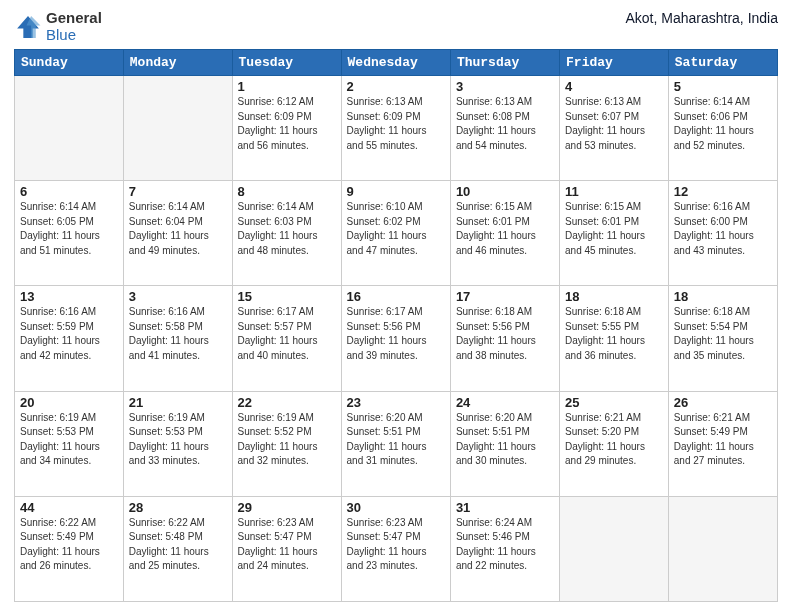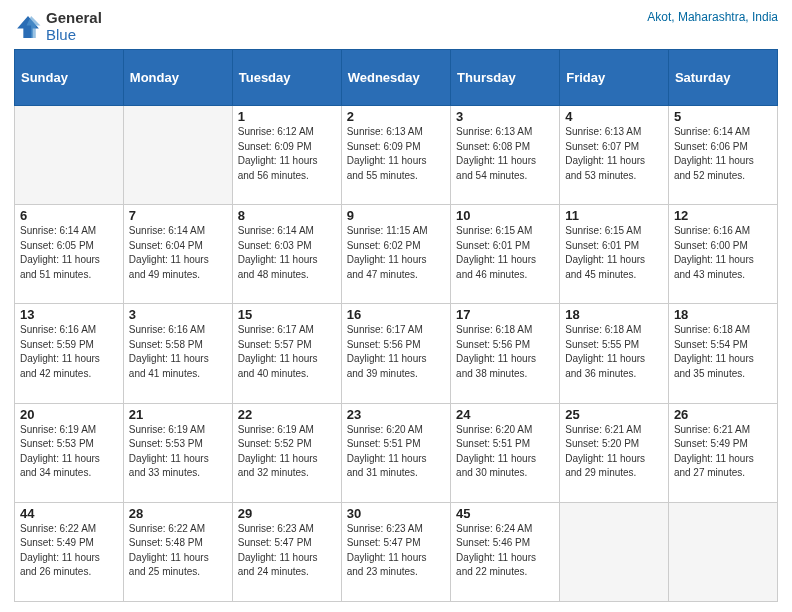--- a/index.html
+++ b/index.html
@@ -50,36 +50,37 @@
     .title-block {
       text-align: right;
     }
     .month-title {
       font-size: 32px;
       font-weight: bold;
       color: #222;
       line-height: 1.1;
     }
     .location {
-      font-size: 12px;
-      color: #0369a1;
+      font-size: 14px;
+      color: #0f172a;
     }
     .calendar {
       width: 100%;
       border-collapse: collapse;
       flex: 1;
     }
     .calendar th {
       background-color: #2a6db5;
       color: #fff;
       text-align: left;
-      padding: 20px 6px;
+      padding: 5px 6px;
       font-size: 13px;
       font-weight: bold;
       border: 1px solid #1a5c9e;
+      font-family: Liberation Mono, monospace;
     }
     .calendar td {
       vertical-align: top;
       border: 1px solid #ccc;
       padding: 3px 5px;
       width: 110px;
       font-size: 10px;
       color: #333;
       height: 86px;
       background: #fff;
@@ -181,21 +182,21 @@
 Daylight: 11 hours and 49 minutes.</div>
           </td>
           <td>
             <span class="day-num">8</span>
             <div class="day-info">Sunrise: 6:14 AM
 Sunset: 6:03 PM
 Daylight: 11 hours and 48 minutes.</div>
           </td>
           <td>
             <span class="day-num">9</span>
-            <div class="day-info">Sunrise: 11:15 AM
+            <div class="day-info">Sunrise: 6:10 AM
 Sunset: 6:02 PM
 Daylight: 11 hours and 47 minutes.</div>
           </td>
           <td>
             <span class="day-num">10</span>
             <div class="day-info">Sunrise: 6:15 AM
 Sunset: 6:01 PM
 Daylight: 11 hours and 46 minutes.</div>
           </td>
           <td>
@@ -318,21 +319,21 @@
 Sunset: 5:47 PM
 Daylight: 11 hours and 24 minutes.</div>
           </td>
           <td>
             <span class="day-num">30</span>
             <div class="day-info">Sunrise: 6:23 AM
 Sunset: 5:47 PM
 Daylight: 11 hours and 23 minutes.</div>
           </td>
           <td>
-            <span class="day-num">45</span>
+            <span class="day-num">31</span>
             <div class="day-info">Sunrise: 6:24 AM
 Sunset: 5:46 PM
 Daylight: 11 hours and 22 minutes.</div>
           </td>
           <td class="empty"></td>
           <td class="empty"></td>
         </tr>
       </tbody>
   </table>
 </div>

